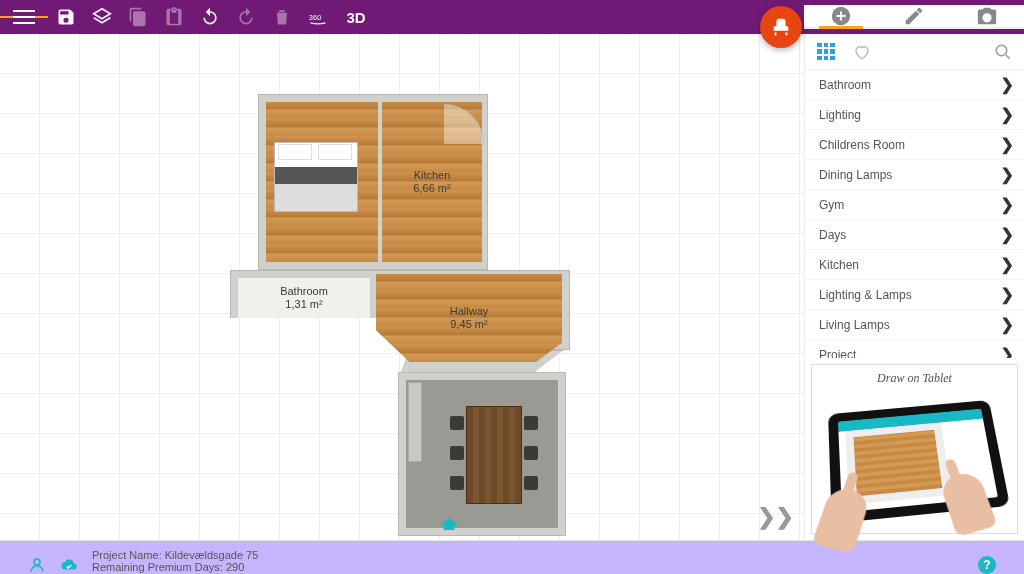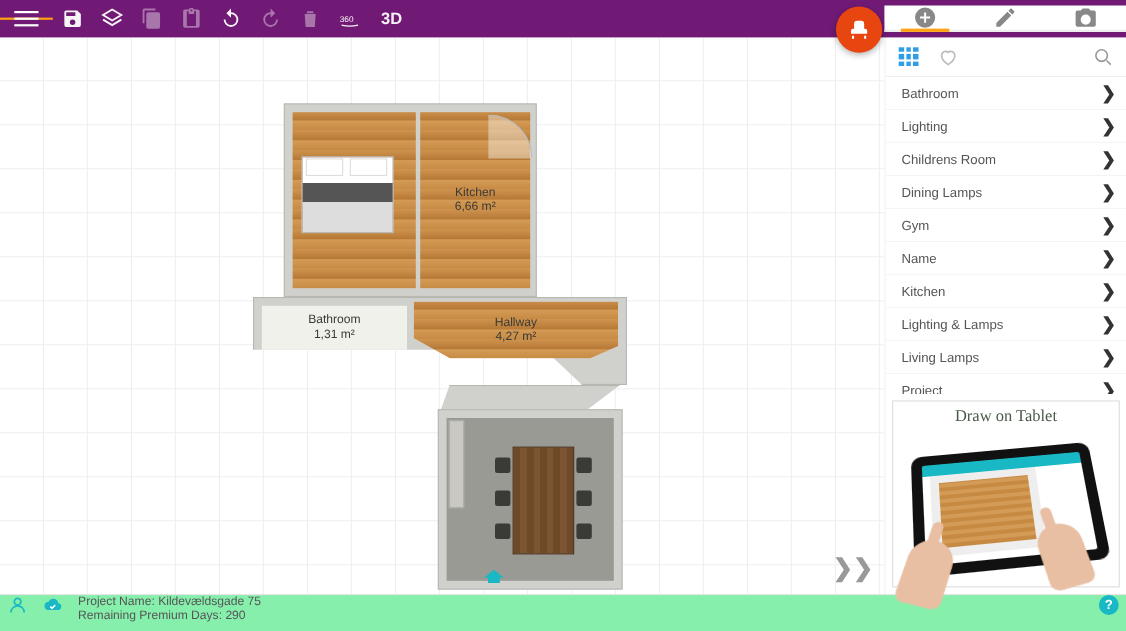--- a/index.html
+++ b/index.html
@@ -45,31 +45,31 @@
   .side-tabs .st{cursor:pointer;color:#bbb;display:flex;align-items:center}
   .grid-icon{width:18px;height:18px;display:grid;grid-template-columns:repeat(3,1fr);grid-template-rows:repeat(3,1fr);gap:2px}
   .grid-icon i{background:#2f9ee6}
   .side-tabs svg{width:18px;height:18px;fill:#bbb}
   .cat-list{flex:1;overflow-y:auto;position:relative}
   .cat-list::-webkit-scrollbar{width:10px}
   .cat-list::-webkit-scrollbar-thumb{background:#ccc;border-radius:5px}
   .cat{height:30px;display:flex;align-items:center;justify-content:space-between;padding:0 10px 0 14px;font-size:12px;color:#555;cursor:pointer;border-bottom:1px solid #f5f5f5}
   .cat .chev{font-size:16px;font-weight:bold;color:#333}
   .promo{border:1px solid #ddd;margin:6px;height:170px;display:flex;flex-direction:column;align-items:center;padding:6px 4px;background:#fff}
-  .promo-title{font-family:"Comic Sans MS",cursive;font-size:15px;color:#4a5a4a;margin-bottom:12px}
+  .promo-title{font-family:"Comic Sans MS",cursive;font-style:italic;font-size:12px;color:#4a5a4a;margin-bottom:12px}
   .tablet{position:relative;width:170px;height:120px;transform:perspective(500px) rotateX(26deg) rotateZ(-6deg)}
   .tablet-body{position:absolute;inset:0;background:#111;border-radius:10px;padding:10px}
   .tablet-screen{width:100%;height:100%;background:linear-gradient(#18b8c4 0 12%,#fff 12% 100%);border-radius:2px;position:relative;overflow:hidden}
   .tablet-screen::after{content:"";position:absolute;left:10%;top:20%;width:55%;height:65%;background:repeating-linear-gradient(0deg,#c68a43 0 4px,#d49b56 4px 8px);outline:8px solid #eee}
   .hand{position:absolute;width:40px;height:60px;background:#e8bfa3;border-radius:20px 20px 8px 8px}
   .hand.l{left:-10px;bottom:-26px;transform:rotate(20deg)}
   .hand.r{right:20px;bottom:-22px;transform:rotate(-10deg)}
   .hand::before{content:"";position:absolute;top:-18px;left:12px;width:10px;height:26px;background:#e8bfa3;border-radius:6px}
   
-  .bottom{height:34px;background:#86efac;border-top:1px solid #e5e5e5;display:flex;align-items:flex-start;padding:0 7px;font-size:11px;color:#555;gap:14px}
+  .bottom{height:34px;background:#c4b5fd;border-top:1px solid #e5e5e5;display:flex;align-items:flex-end;padding:0 28px;font-size:11px;color:#555;gap:14px}
   .bottom svg{width:18px;height:18px}
   .bottom .proj{display:flex;flex-direction:column;line-height:1.15}
   .help{margin-left:auto;width:18px;height:18px;border-radius:50%;background:#18b8c4;color:#fff;display:flex;align-items:center;justify-content:center;font-size:12px;font-weight:bold;cursor:pointer}
 </style>
 </head>
 <body>
 
 <div class="app">
 
   <div class="topbar">
@@ -165,23 +165,23 @@
           <span>Kitchen</span>
           <span>6,66 m²</span>
         </div>
         <div class="door-arc" style="left:214px;top:10px;width:40px;height:40px;transform:rotate(180deg)"></div>
 
         <div class="room tile" style="left:8px;top:184px;width:132px;height:40px">
           <span>Bathroom</span>
           <span>1,31 m²</span>
         </div>
 
-        <div class="room wood" style="left:146px;top:180px;width:186px;height:52px;clip-path:polygon(0 0,100% 0,100% 78%,86% 100%,18% 100%,0 64%)">
+        <div class="room wood" style="left:146px;top:180px;width:186px;height:88px;clip-path:polygon(0 0,100% 0,100% 78%,86% 100%,18% 100%,0 64%)">
           <span>Hallway</span>
-          <span>4,27 m²</span>
+          <span>9,45 m²</span>
         </div>
 
         <div class="room grey" style="left:176px;top:286px;width:152px;height:148px">
           <span style="margin-top:52px">Dining</span>
           <span>1</span>
         </div>
         <div class="counter" style="left:178px;top:288px;width:14px;height:80px"></div>
         <div class="table" style="left:236px;top:312px;width:56px;height:98px"></div>
         <div class="chair" style="left:220px;top:322px"></div>
         <div class="chair" style="left:220px;top:352px"></div>
@@ -238,21 +238,21 @@
           </div>
         <div class="cat">
             <span>Dining Lamps</span>
             <span class="chev">❯</span>
           </div>
         <div class="cat">
             <span>Gym</span>
             <span class="chev">❯</span>
           </div>
         <div class="cat">
-            <span>Name</span>
+            <span>Days</span>
             <span class="chev">❯</span>
           </div>
         <div class="cat">
             <span>Kitchen</span>
             <span class="chev">❯</span>
           </div>
         <div class="cat">
             <span>Lighting &amp; Lamps</span>
             <span class="chev">❯</span>
           </div>

